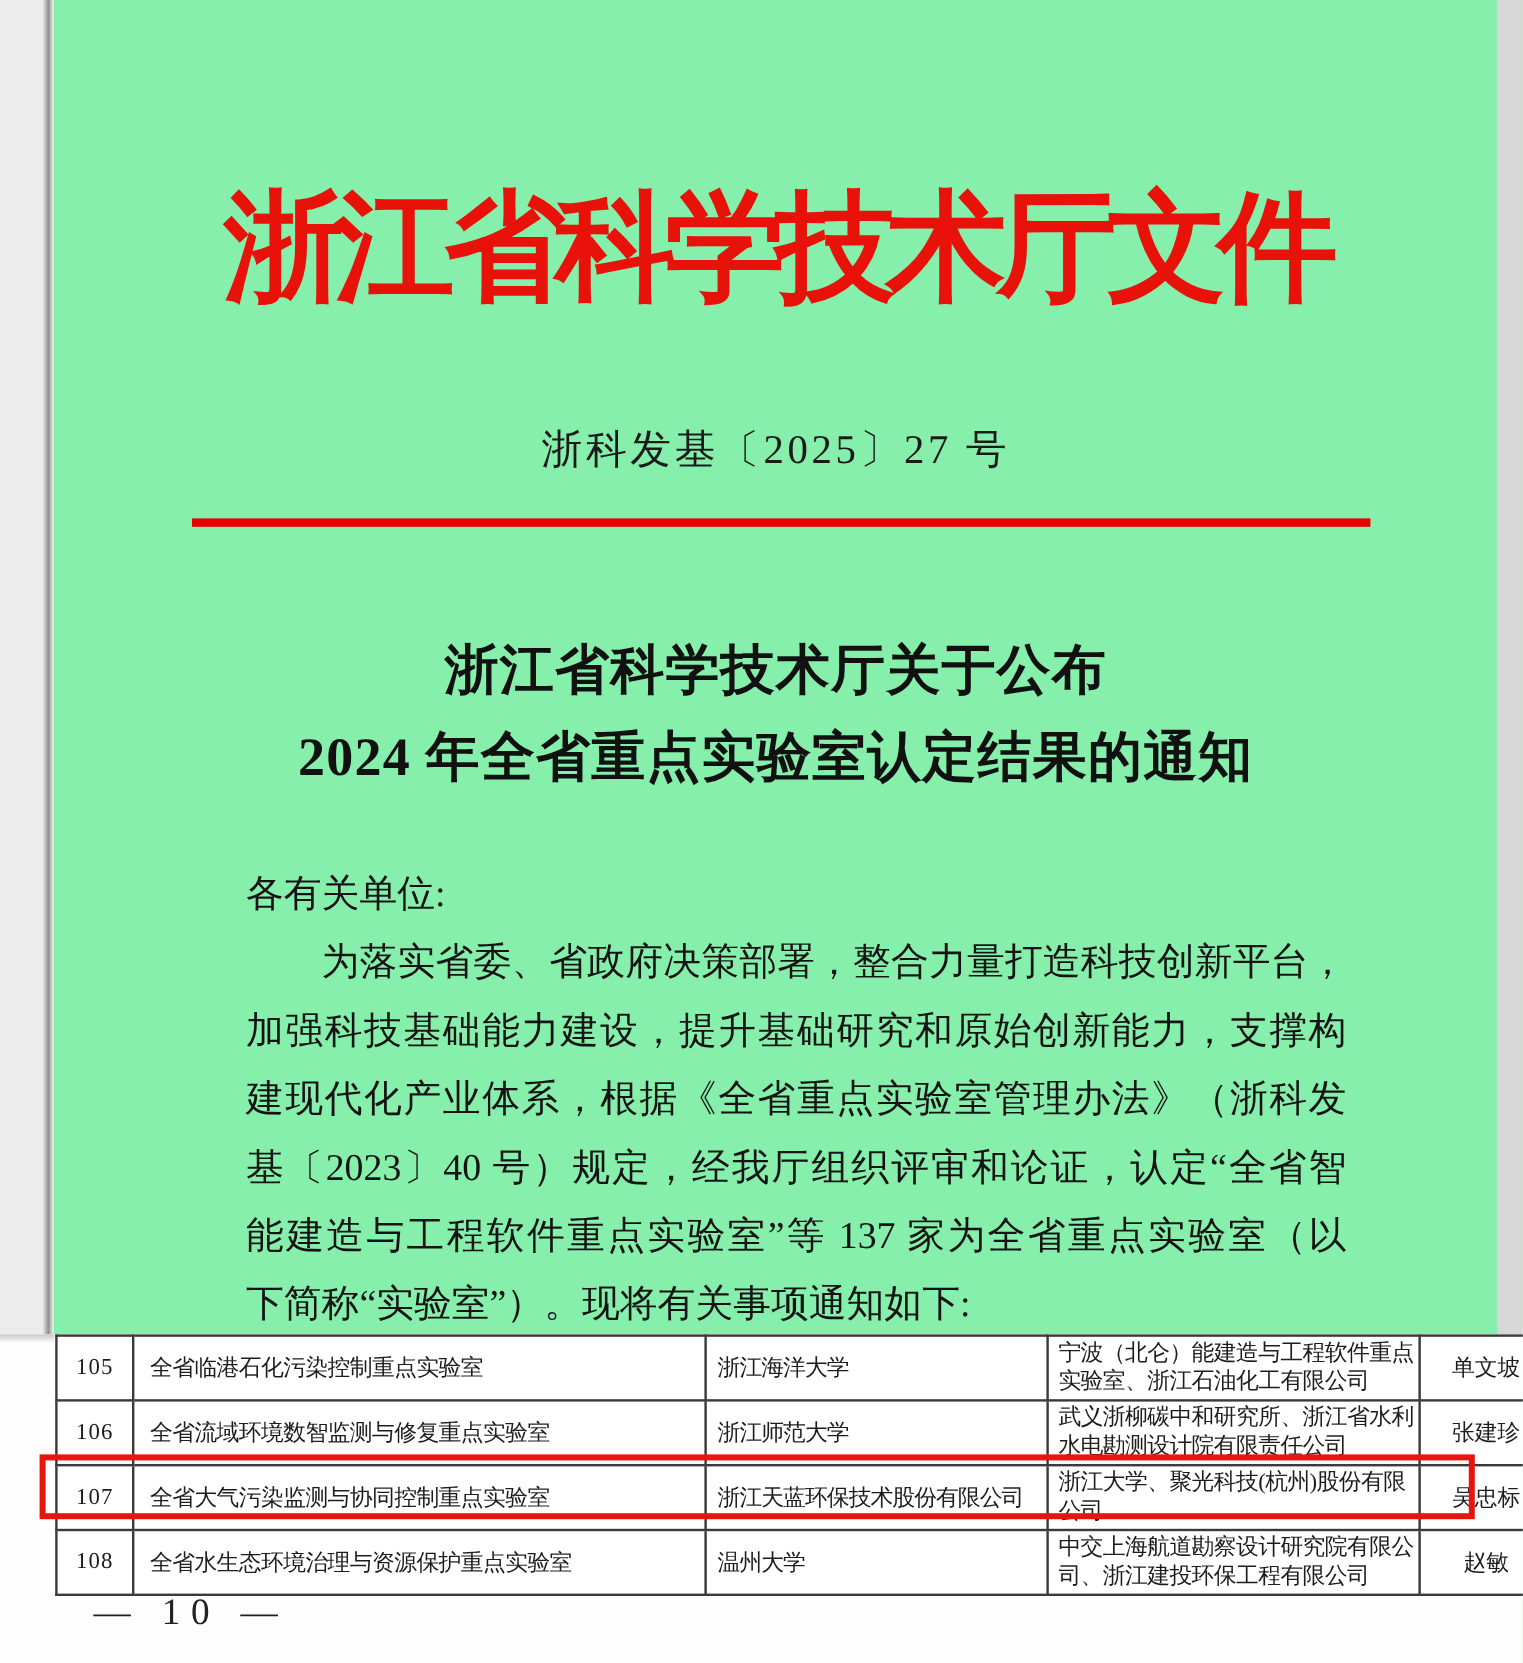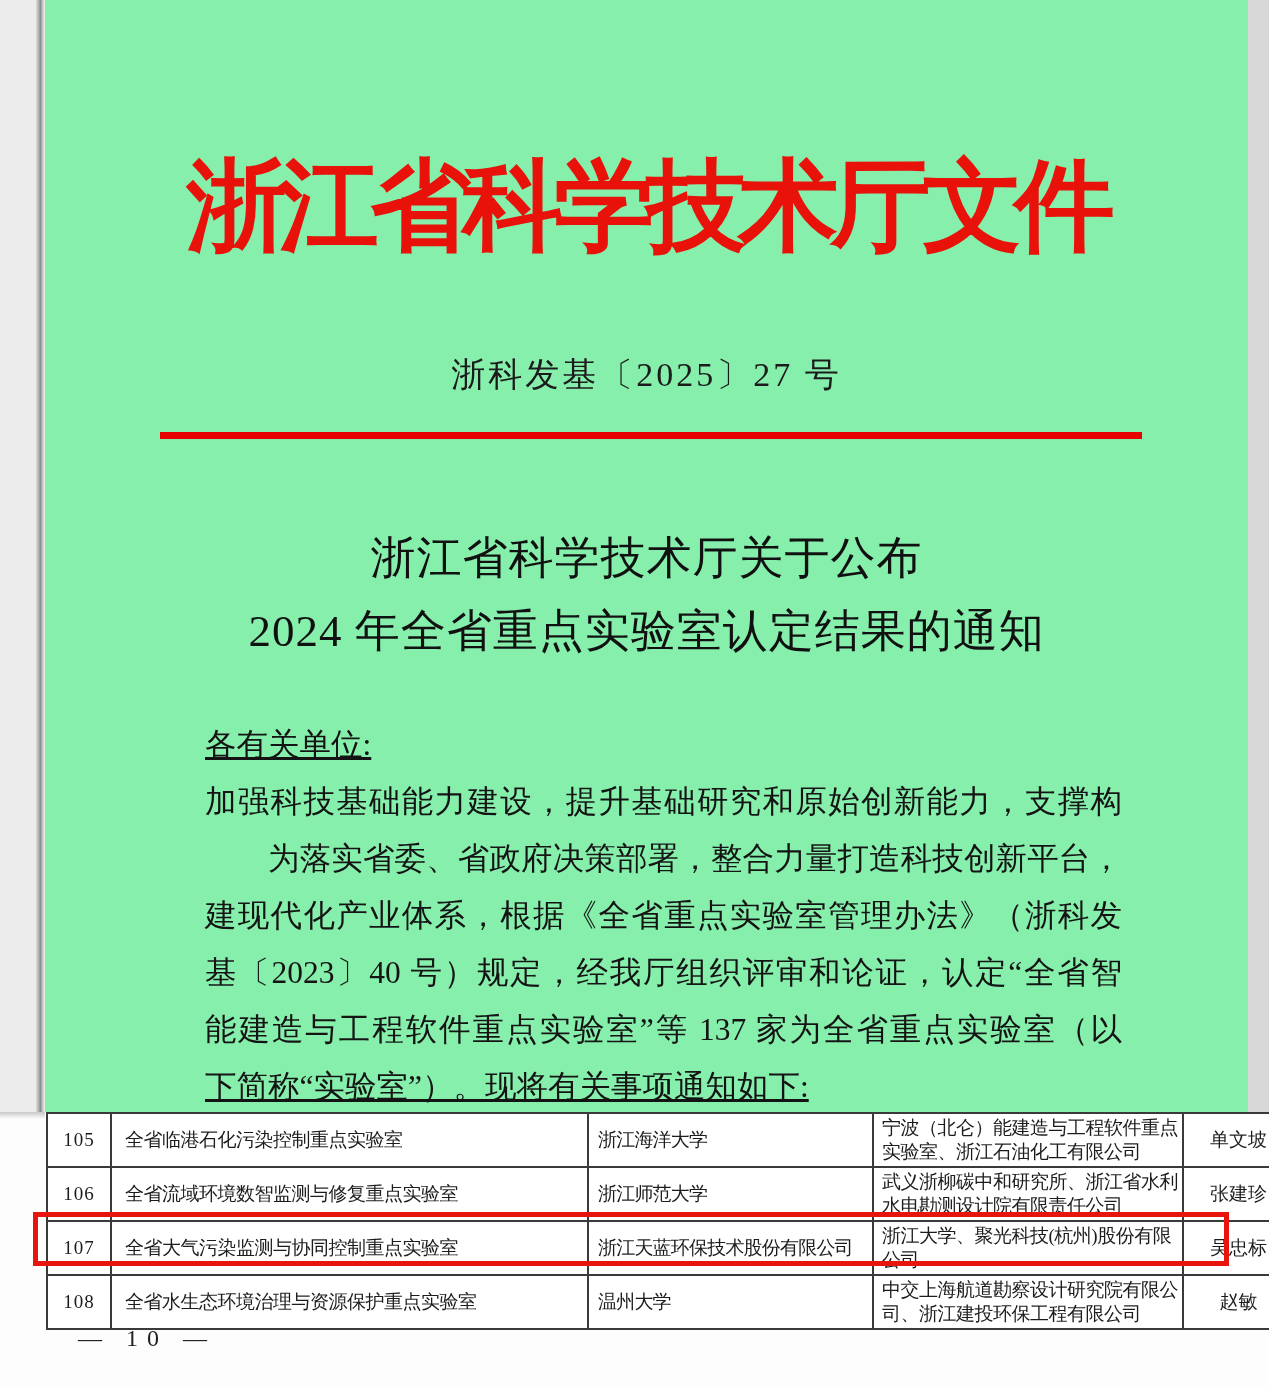--- a/index.html
+++ b/index.html
@@ -70,21 +70,21 @@
     position: absolute;
     left: 115px; top: 432px;
     width: 982px; height: 7px;
     background: #e60000;
   }
   .notice-title {
     position: absolute;
     left: 0;
     width: 1203px;
     text-align: center;
-    font-weight: normal;
+    font-weight: bold;
     font-size: 45px;
     letter-spacing: 1px;
     color: #111;
     white-space: nowrap;
   }
   .notice-line1 { top: 528px; }
   .notice-line2 { top: 601px; }
   
   .body-block {
     position: absolute;
@@ -93,21 +93,21 @@
     font-size: 31.5px;
     line-height: 57px;
     color: #141414;
   }
   .body-line {
     text-align: justify;
     text-align-last: justify;
     text-justify: inter-character;
   }
   .body-line.indent { text-indent: 63px; }
-  .body-line.no-justify { text-align: center; text-align-last: left; text-decoration: underline; }
+  .body-line.no-justify { text-align: center; text-align-last: left; }
   
   .table-wrap {
     position: absolute;
     left: 46px; top: 1112px;
     width: 1170px;
   }
   table.results {
     border-collapse: collapse;
     width: 1170px;
     table-layout: fixed;
@@ -134,43 +134,43 @@
     left: 33px; top: 1212px;
     width: 1196px; height: 54px;
     border: 5px solid #e8140e;
     pointer-events: none;
     z-index: 5;
   }
   
   .page-number {
     position: absolute;
     left: 78px; top: 1325px;
-    font-size: 24px;
+    font-size: 31px;
     letter-spacing: 9px;
     color: #222;
     white-space: nowrap;
   }
 </style>
 </head>
 <body>
 
 <div class="left-edge"></div>
 <div class="right-strip"></div>
 
 <div class="page-top">
   <div class="doc-title">浙江省科学技术厅文件</div>
   <div class="doc-number">浙科发基〔2025〕27 号</div>
   <div class="red-rule"></div>
   <div class="notice-title notice-line1">浙江省科学技术厅关于公布</div>
   <div class="notice-title notice-line2">2024 年全省重点实验室认定结果的通知</div>
 
   <div class="body-block">
     <div class="body-line no-justify">各有关单位:</div>
+    <div class="body-line indent">为落实省委、省政府决策部署，整合力量打造科技创新平台，</div>
     <div class="body-line">加强科技基础能力建设，提升基础研究和原始创新能力，支撑构</div>
-    <div class="body-line indent">为落实省委、省政府决策部署，整合力量打造科技创新平台，</div>
     <div class="body-line">建现代化产业体系，根据《全省重点实验室管理办法》（浙科发</div>
     <div class="body-line">基〔2023〕40 号）规定，经我厅组织评审和论证，认定“全省智</div>
     <div class="body-line">能建造与工程软件重点实验室”等 137 家为全省重点实验室（以</div>
     <div class="body-line no-justify">下简称“实验室”）。现将有关事项通知如下:</div>
   </div>
 </div>
 
 <div class="sheet-bottom"></div>
 <div class="shadow-left"></div>
 <div class="shadow-right"></div>

